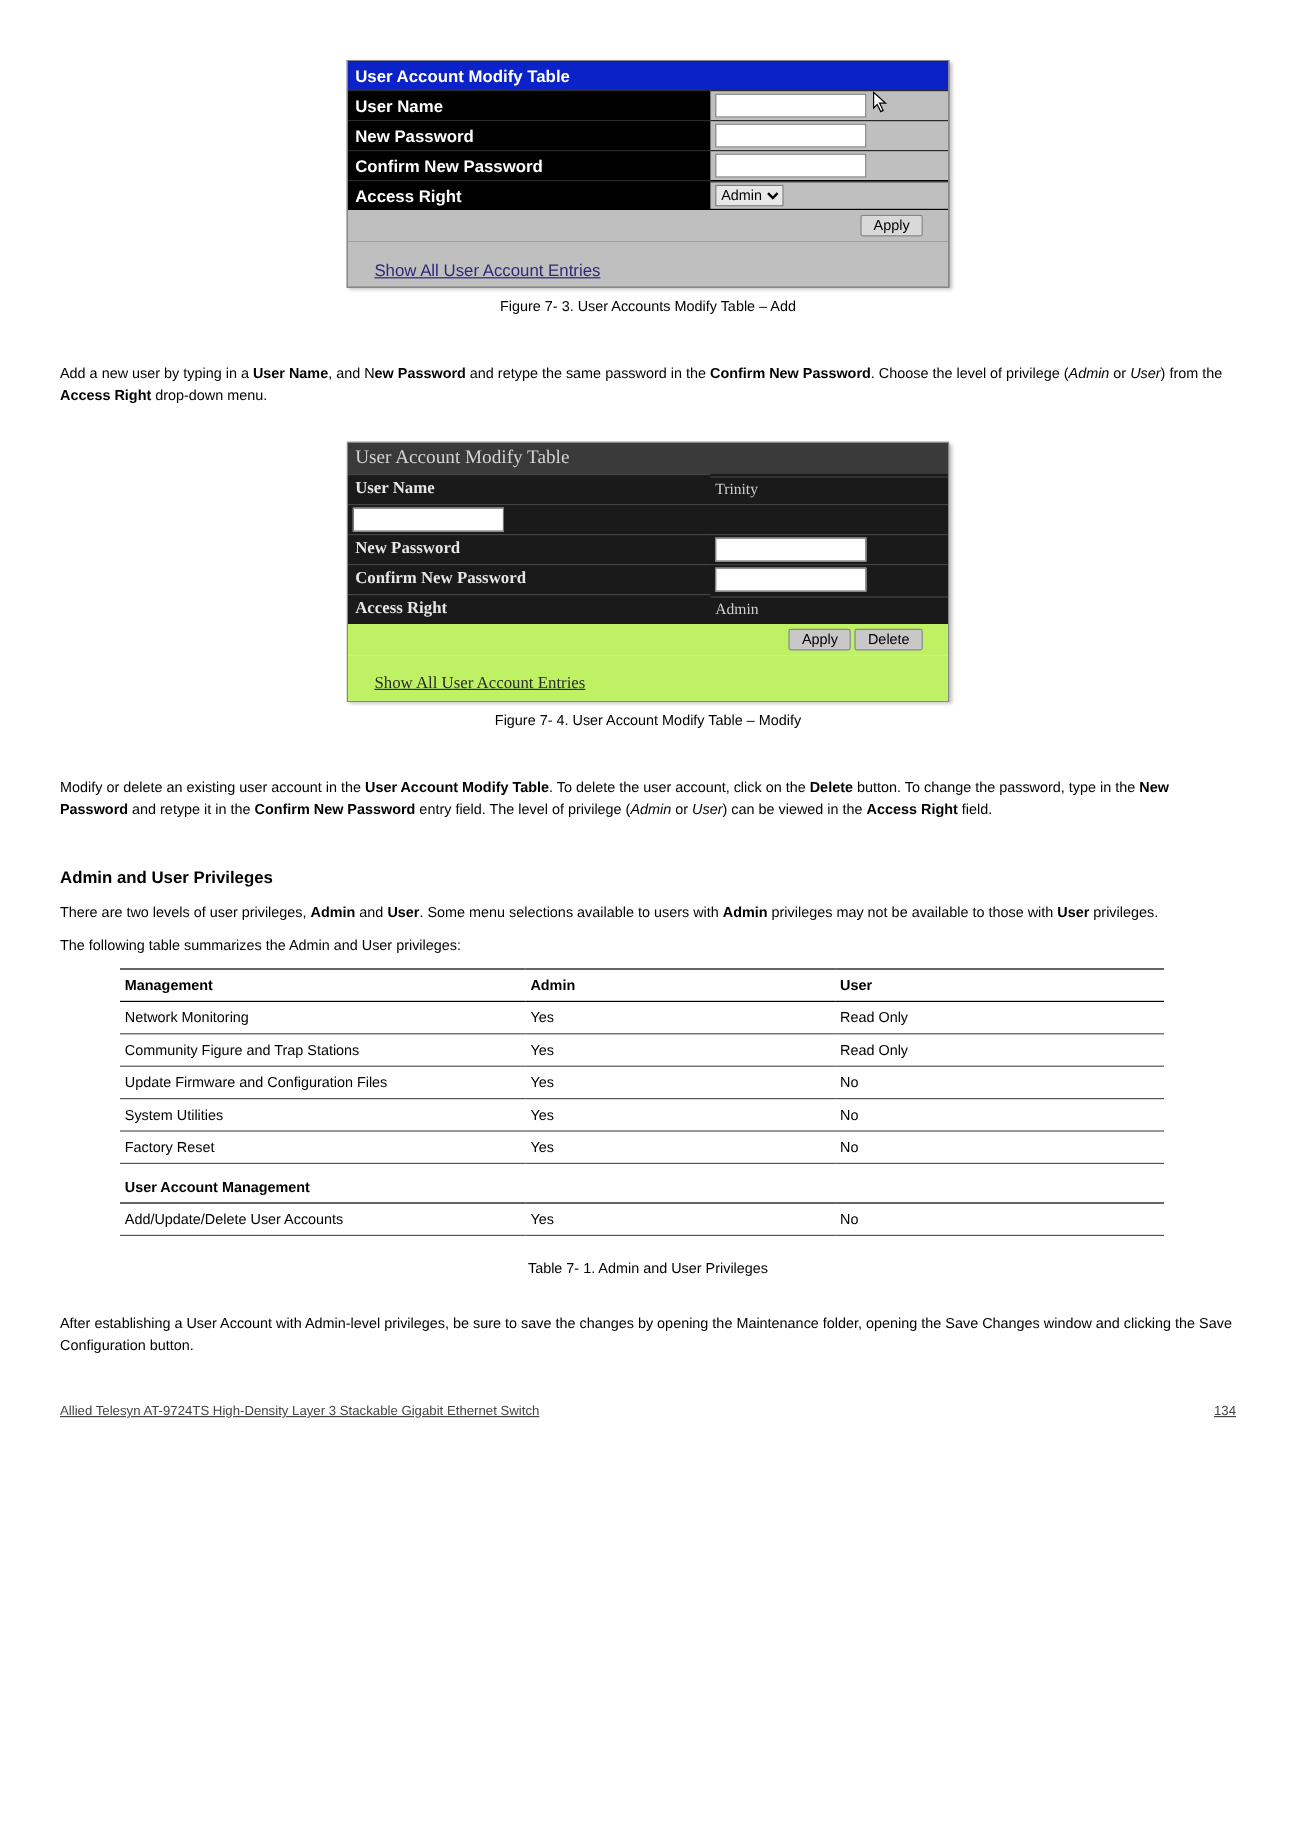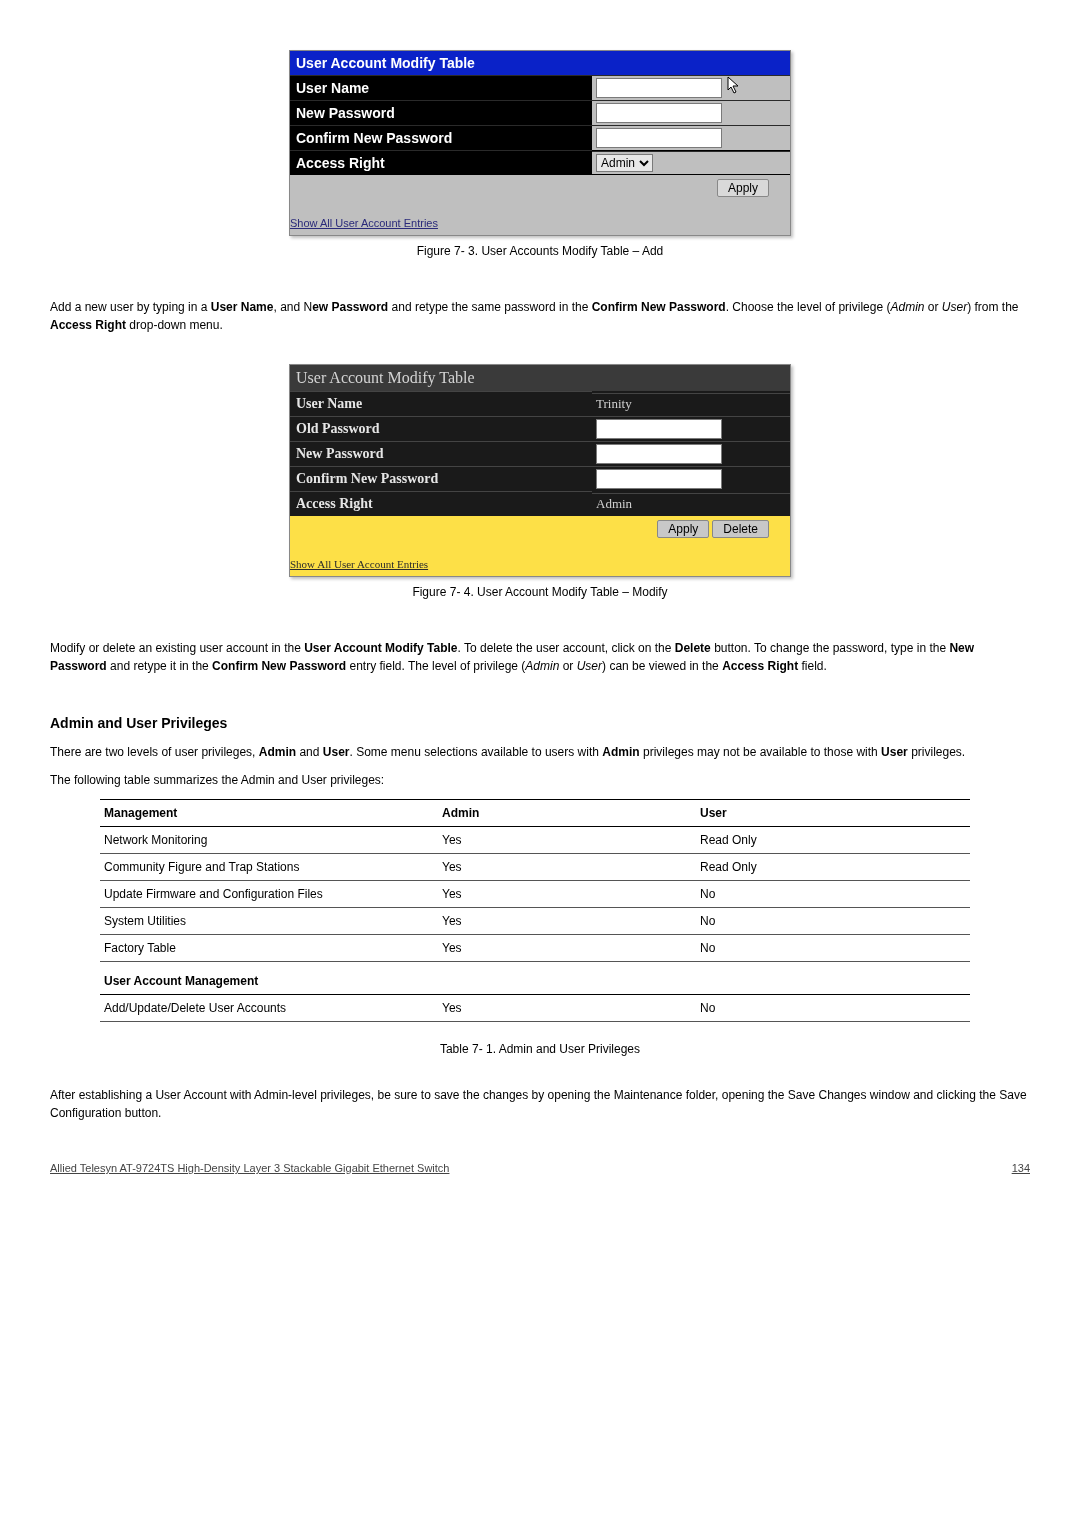--- a/index.html
+++ b/index.html
@@ -68,22 +68,22 @@
     padding: 1px 10px;
     background: #d9d9d9;
     border: 1px solid #888;
     border-radius: 2px;
   }
   .panel .btn-row {
     text-align: right;
     padding: 4px 21px;
   }
   .panel .link-row {
-    padding: 16px 6px 6px 0;
-    font-size: 11px;
+    padding: 16px 6px 6px 22px;
+    font-size: 14px;
   }
   .panel .link-row a { text-decoration: underline; }
 
   
   #panel1 { width: 500px; background: #000; }
   #panel1 .panel-title { background: #0a22c8; }
   #panel1 .btn-row, #panel1 .link-row { background: #bfbfbf; }
   #panel1 .link-row a { color: #2a2a7a; }
   #panel1 .val { background: #bfbfbf; }
   .cursor {
@@ -91,21 +91,21 @@
     display: inline-block;
   }
   .cursor svg { position: absolute; left: 130px; top: -2px; }
 
   
   #panel2 { width: 500px; font-family: "Times New Roman", serif; }
   #panel2 .panel-title { background: #3a3a3a; color: #d4d4d4; font-weight: normal; font-size: 16px; }
   #panel2 .lbl, #panel2 .row { background: #1a1a1a; }
   #panel2 .lbl { font-weight: bold; color: #e6e6e6; font-family: "Times New Roman", serif; border-top: 1px solid #444; }
   #panel2 .val { color: #d0d0d0; border-top: 1px solid #444; }
-  #panel2 .btn-row, #panel2 .link-row { background: #fde047; }
+  #panel2 .btn-row, #panel2 .link-row { background: #bef264; }
   #panel2 .link-row a { color: #2c2c2c; font-family: "Times New Roman", serif; }
   #panel2 .btn { background: #c8c8c8; font-family: Arial, sans-serif; }
 
   p.body { font-size: 12px; line-height: 1.5; margin: 10px 0 30px 0; }
   h3.section { font-size: 14px; font-weight: bold; margin: 40px 0 12px 0; }
 
   table.priv {
     width: 870px;
     border-collapse: collapse;
     margin: 10px 0 10px 50px;
@@ -178,21 +178,20 @@
 </p>
 
 <div class="figure-wrap">
   <div id="panel2" class="panel">
     <div class="panel-title">User Account Modify Table</div>
     <div class="row">
       <div class="lbl">User Name</div>
       <div class="val val-text">Trinity</div>
     </div>
     <div class="row">
-      <div class="lbl">Old Password</div>
       <div class="val"><input type="password" style=""></div>
     </div>
     <div class="row">
       <div class="lbl">New Password</div>
       <div class="val"><input type="password" style=""></div>
     </div>
     <div class="row">
       <div class="lbl">Confirm New Password</div>
       <div class="val"><input type="password" style=""></div>
     </div>
@@ -244,21 +243,21 @@
         <td>Update Firmware and Configuration Files</td>
         <td>Yes</td>
         <td>No</td>
       </tr>
       <tr>
         <td>System Utilities</td>
         <td>Yes</td>
         <td>No</td>
       </tr>
       <tr>
-        <td>Factory Table</td>
+        <td>Factory Reset</td>
         <td>Yes</td>
         <td>No</td>
       </tr>
       <tr class="section-row">
         <td colspan="3">User Account Management</td>
       </tr>
       <tr>
         <td>Add/Update/Delete User Accounts</td>
         <td>Yes</td>
         <td>No</td>

